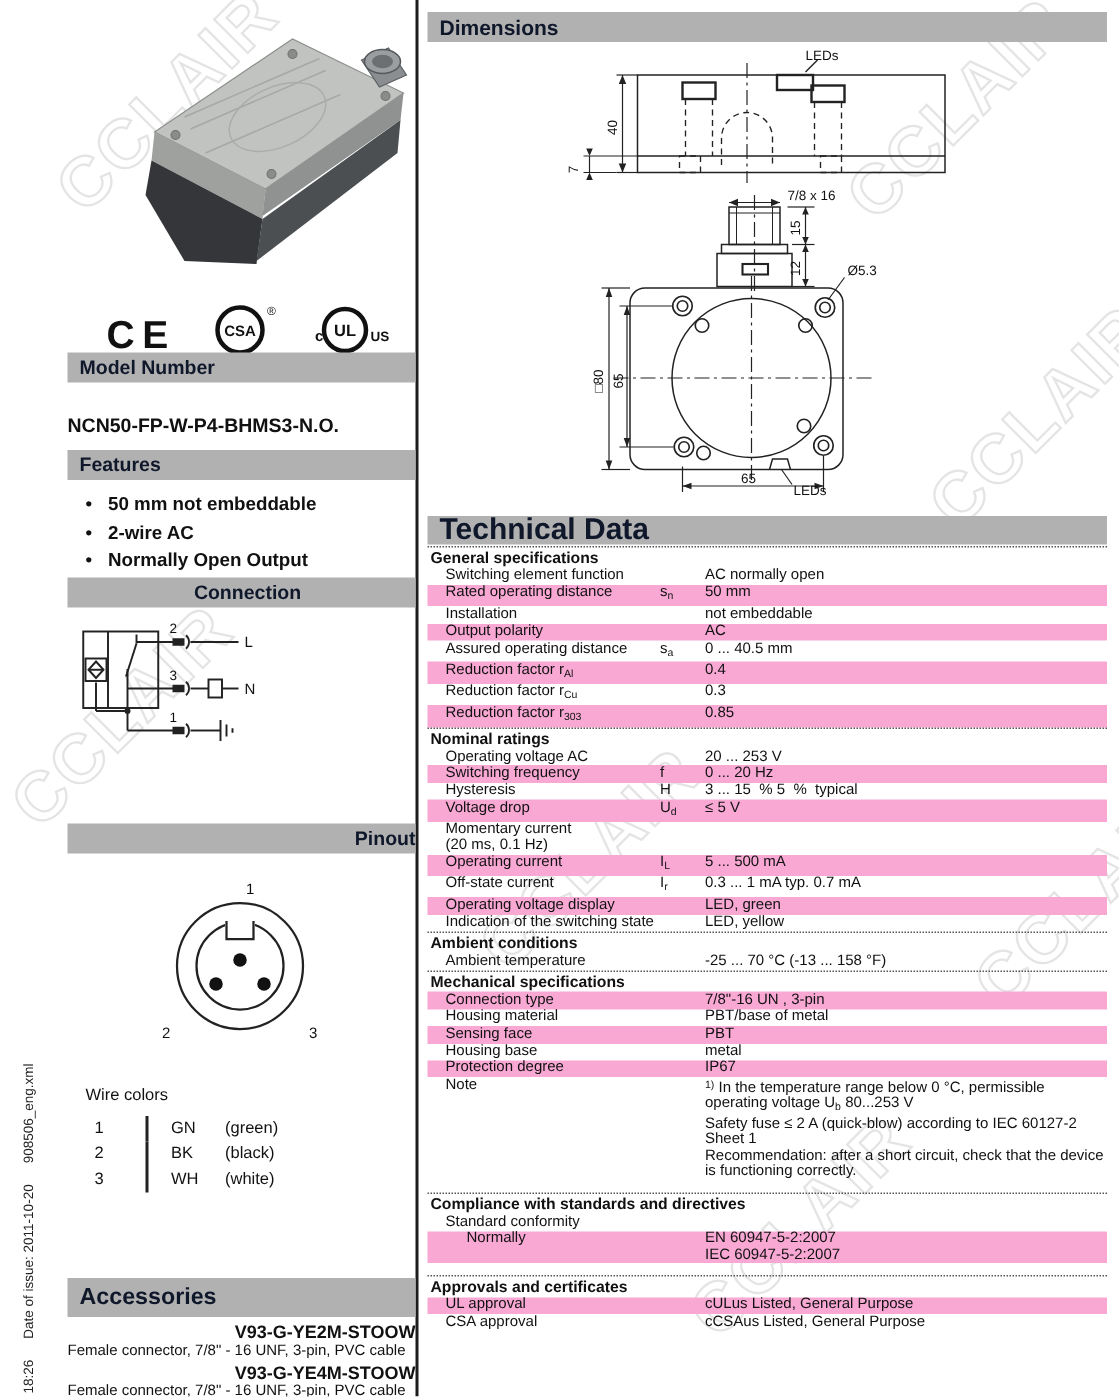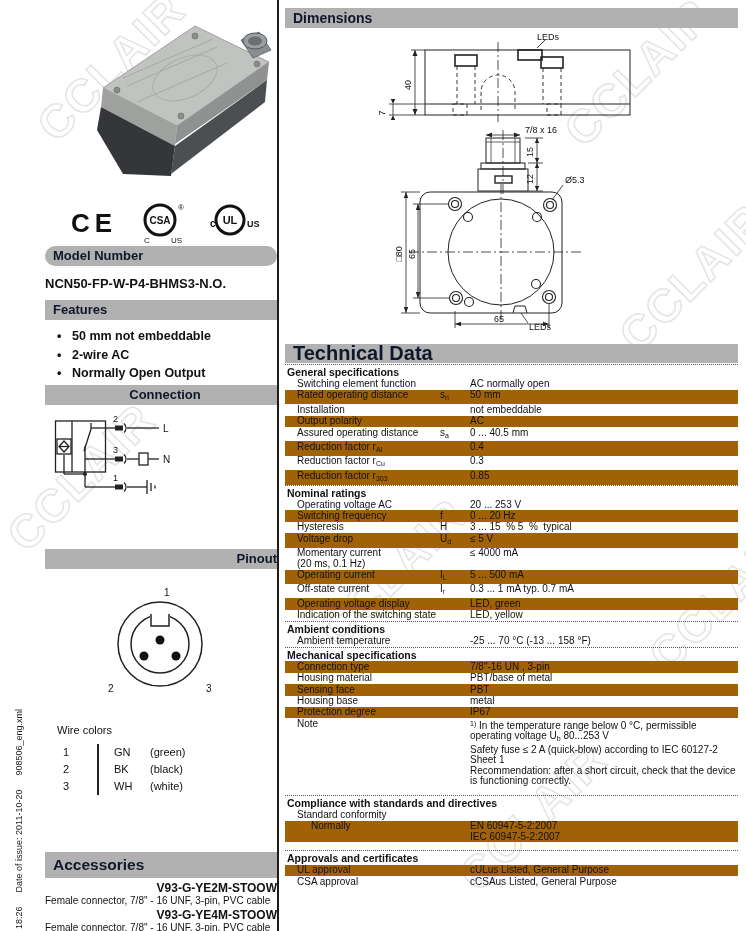--- a/index.html
+++ b/index.html
@@ -7,21 +7,21 @@
        font-family:"Liberation Sans",sans-serif;color:#111;}
   .wm{position:absolute;z-index:0;font-weight:bold;font-size:46px;letter-spacing:2px;
       color:transparent;-webkit-text-stroke:1.5px #e4e4e4;transform:rotate(-45deg);
       user-select:none;white-space:nowrap;}
   #divider{position:absolute;left:277px;top:0;width:2px;height:931px;background:#1c1c1c;z-index:1;}
   .abs{position:absolute;z-index:2;}
   .bar{position:absolute;z-index:2;background:#b1b1b1;color:#0f172a;font-weight:bold;
        padding-left:8px;box-sizing:border-box;}
   .bar-left{left:45px;width:232px;height:20px;font-size:13px;line-height:20px;}
   .bar-right{left:285px;width:453px;font-size:14px;}
-  #bar-model{top:246px;border-radius:10px;}
+  #bar-model{top:235px;}
   #model-number{left:45px;top:276px;font-size:13px;font-weight:bold;}
   #bar-features{top:300px;}
   #features-list{left:45px;top:327px;width:232px;}
   .featrow{display:flex;font-weight:bold;font-size:12.5px;line-height:18.5px;}
   .fbullet{width:15px;padding-left:12px;}
   #bar-connection{top:385px;text-align:center;}
   #bar-pinout{top:549px;text-align:right;}
   #wire-title{left:57px;top:724px;font-size:11px;}
   #wiretable{left:63px;top:744px;font-size:11px;line-height:17px;}
   .wirerow{display:flex;}
@@ -32,21 +32,21 @@
   #acclist{left:45px;top:881px;width:232px;}
   .accmodel{font-weight:bold;font-size:12px;line-height:13px;margin-top:1px;text-align:right;}
   .accdesc{font-size:10px;line-height:12.5px;}
   #bar-dimensions{top:8px;height:20px;line-height:20px;}
   #bar-technical{top:344px;height:19px;font-size:20px;line-height:19px;}
   #techtable{left:285px;top:364px;width:453px;font-size:10px;line-height:10.4px;}
   .tsec-title{font-weight:bold;font-size:10.5px;border-top:1px dotted #555;
               padding:2px 0 1px 2px;}
   .tsec.gap{margin-top:8px;}
   .trow{display:flex;align-items:flex-start;padding:0.5px 0;}
-  .trow.shade{background:#a16207;}
+  .trow.shade{background:#f9a8d4;}
   .tlabel{width:143px;padding-left:12px;white-space:pre-wrap;flex-shrink:0;}
   .tlabel.ind2{padding-left:26px;width:129px;}
   .tsym{width:30px;flex-shrink:0;}
   .tval{flex:1;white-space:pre-wrap;}
   sub{font-size:7px;vertical-align:-2px;}
   sup{font-size:7px;vertical-align:3px;}
   #sidebar-note{left:14px;top:929px;transform:rotate(-90deg);transform-origin:0 0;
                 font-size:9px;color:#222;white-space:nowrap;}
   #sidebar-note span{margin-right:14px;}
   svg{overflow:visible;}
@@ -382,21 +382,20 @@
       </div>
       <div class="trow shade">
         <div class="tlabel">Voltage drop</div>
         <div class="tsym">U<sub>d</sub></div>
         <div class="tval">≤ 5 V</div>
       </div>
       <div class="trow">
         <div class="tlabel">Momentary current
 (20 ms, 0.1 Hz)</div>
         <div class="tsym"></div>
-        <div class="tval">≤ 4000 mA</div>
       </div>
       <div class="trow shade">
         <div class="tlabel">Operating current</div>
         <div class="tsym">I<sub>L</sub></div>
         <div class="tval">5 ... 500 mA</div>
       </div>
       <div class="trow">
         <div class="tlabel">Off-state current</div>
         <div class="tsym">I<sub>r</sub></div>
         <div class="tval">0.3 ... 1 mA typ. 0.7 mA</div>

